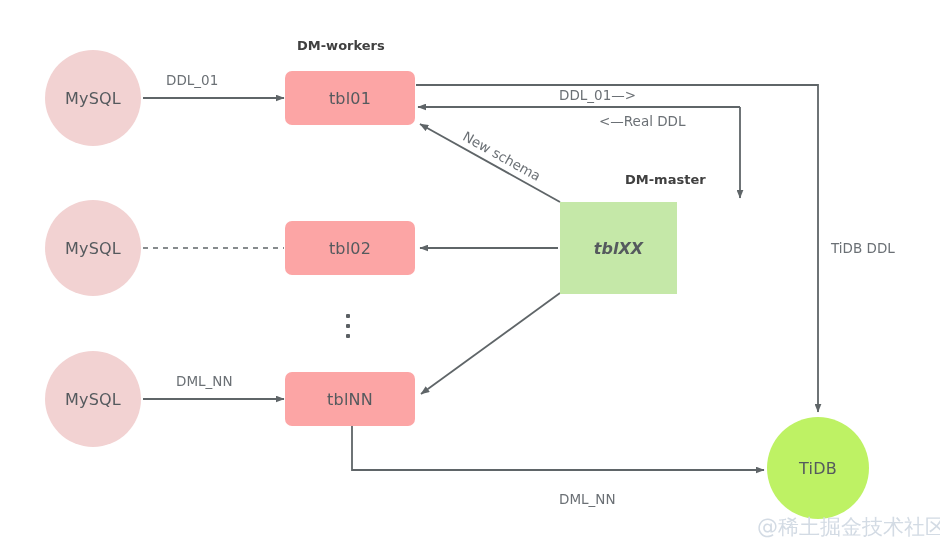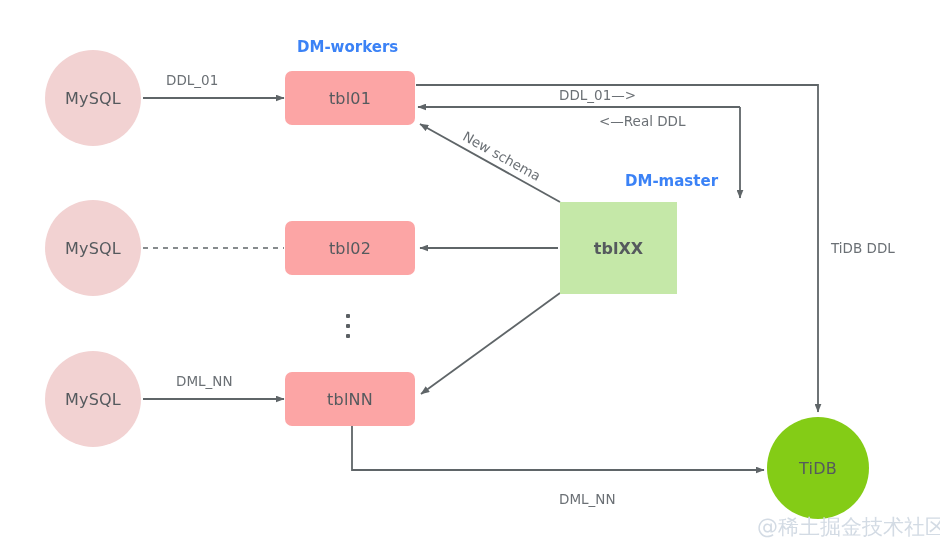--- a/index.html
+++ b/index.html
@@ -35,53 +35,54 @@
   }
   .circle-mysql {
     width: 96px; height: 96px;
     border-radius: 50%;
     background: #f2d2d2;
     font-size: 16px;
   }
   .circle-tidb {
     width: 102px; height: 102px;
     border-radius: 50%;
-    background: #84cc16;
+    background: #bef264;
     font-size: 16px;
   }
   .box-worker {
     width: 130px; height: 54px;
     border-radius: 7px;
     background: #fca5a5;
     font-size: 16px;
   }
   .master-wrap {
     position: absolute;
     display: flex;
     flex-direction: column;
+    font-style: italic;
   }
   .master-left {
     width: 117px; height: 92px;
     background: #c5e8a8;
     display: flex; align-items: center; justify-content: center;
     color: #555a5e; font-weight: bold; font-size: 16px;
   }
   .master-right {
     width: 116px; height: 92px;
     background: #cddfee;
     display: flex; align-items: center; justify-content: center;
     color: #555a5e; font-weight: bold; font-size: 14px;
   }
 
   
   .grp-title {
     position: absolute;
-    color: #3b82f6;
+    color: #404040;
     font-weight: bold;
-    font-size: 15px;
+    font-size: 13px;
     white-space: nowrap;
   }
   .edge-label {
     position: absolute;
     color: #6b7075;
     font-size: 13.5px;
     font-weight: normal;
     white-space: nowrap;
   }
   .edge-label.rot {

